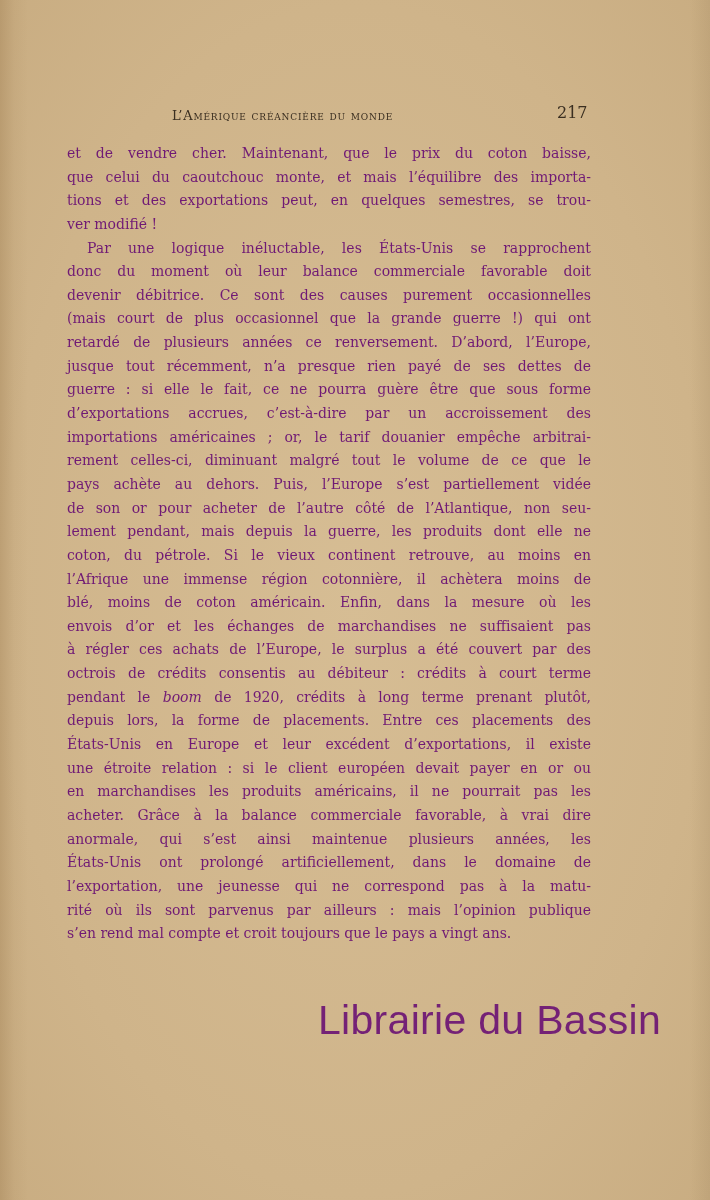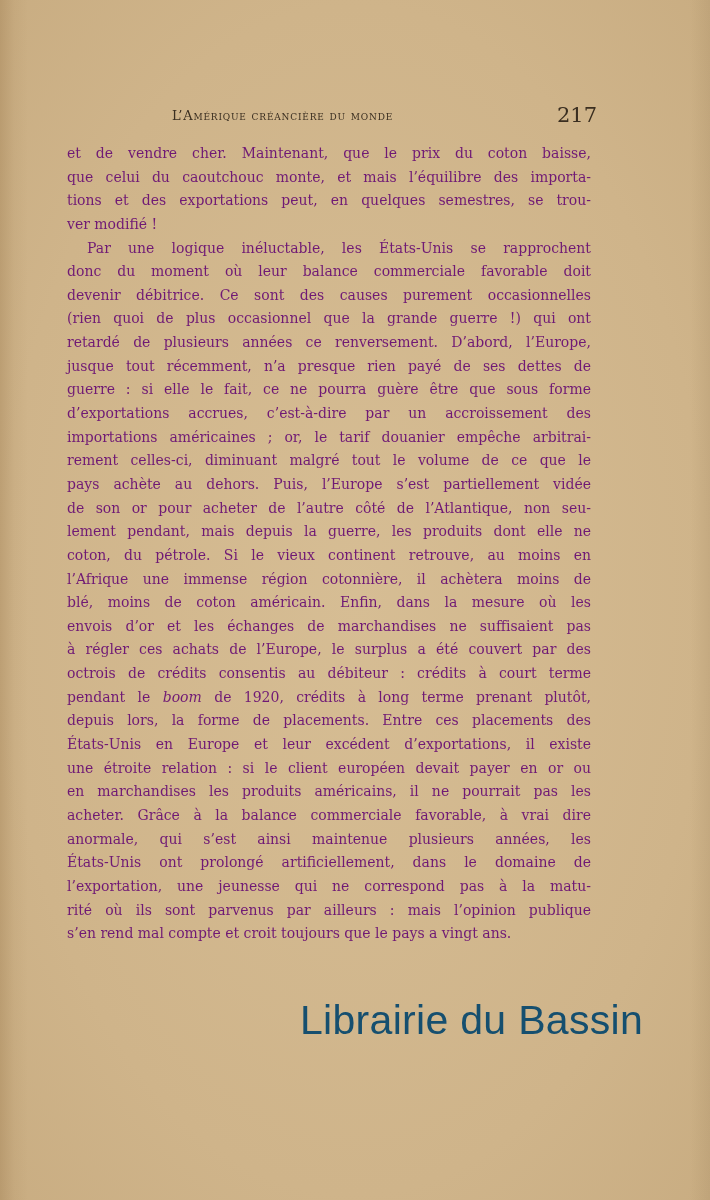--- a/index.html
+++ b/index.html
@@ -30,21 +30,21 @@
       left: 172px;
       font-size: 13px;
       letter-spacing: 0.8px;
       font-variant: small-caps;
       color: #3a2e20;
     }
     .page-number {
       position: absolute;
       top: 103px;
       left: 557px;
-      font-size: 21px;
+      font-size: 16px;
       color: #3a2e20;
     }
     .text-block {
       position: absolute;
       top: 142px;
       left: 67px;
       width: 524px;
     }
     .line {
       height: 23.65px;
@@ -57,46 +57,46 @@
     }
     .line.last {
       text-align-last: left;
     }
     .line.indent {
       padding-left: 20px;
     }
     .watermark {
       position: absolute;
       top: 996px;
-      left: 300px;
+      left: 318px;
       font-family: "Liberation Sans", "DejaVu Sans", sans-serif;
       font-size: 41px;
       line-height: 48px;
-      color: #0c4a6e;
+      color: #701a75;
       opacity: 0.95;
       white-space: nowrap;
       letter-spacing: 0.3px;
     }
   </style>
 </head>
 <body>
 
 <div class="page">
   <div class="running-head">L’Amérique créancière du monde</div>
   <div class="page-number">217</div>
 
   <div class="text-block" id="text-block">
       <div class="line">et de vendre cher. Maintenant, que le prix du coton baisse,</div>
       <div class="line">que celui du caoutchouc monte, et mais l’équilibre des importa-</div>
       <div class="line">tions et des exportations peut, en quelques semestres, se trou-</div>
       <div class="line last">ver modifié !</div>
       <div class="line indent">Par une logique inéluctable, les États-Unis se rapprochent</div>
       <div class="line">donc du moment où leur balance commerciale favorable doit</div>
       <div class="line">devenir débitrice. Ce sont des causes purement occasionnelles</div>
-      <div class="line">(rien quoi de plus occasionnel que la grande guerre !) qui ont</div>
+      <div class="line">(mais court de plus occasionnel que la grande guerre !) qui ont</div>
       <div class="line">retardé de plusieurs années ce renversement. D’abord, l’Europe,</div>
       <div class="line">jusque tout récemment, n’a presque rien payé de ses dettes de</div>
       <div class="line">guerre : si elle le fait, ce ne pourra guère être que sous forme</div>
       <div class="line">d’exportations accrues, c’est-à-dire par un accroissement des</div>
       <div class="line">importations américaines ; or, le tarif douanier empêche arbitrai-</div>
       <div class="line">rement celles-ci, diminuant malgré tout le volume de ce que le</div>
       <div class="line">pays achète au dehors. Puis, l’Europe s’est partiellement vidée</div>
       <div class="line">de son or pour acheter de l’autre côté de l’Atlantique, non seu-</div>
       <div class="line">lement pendant, mais depuis la guerre, les produits dont elle ne</div>
       <div class="line">coton, du pétrole. Si le vieux continent retrouve, au moins en</div>

